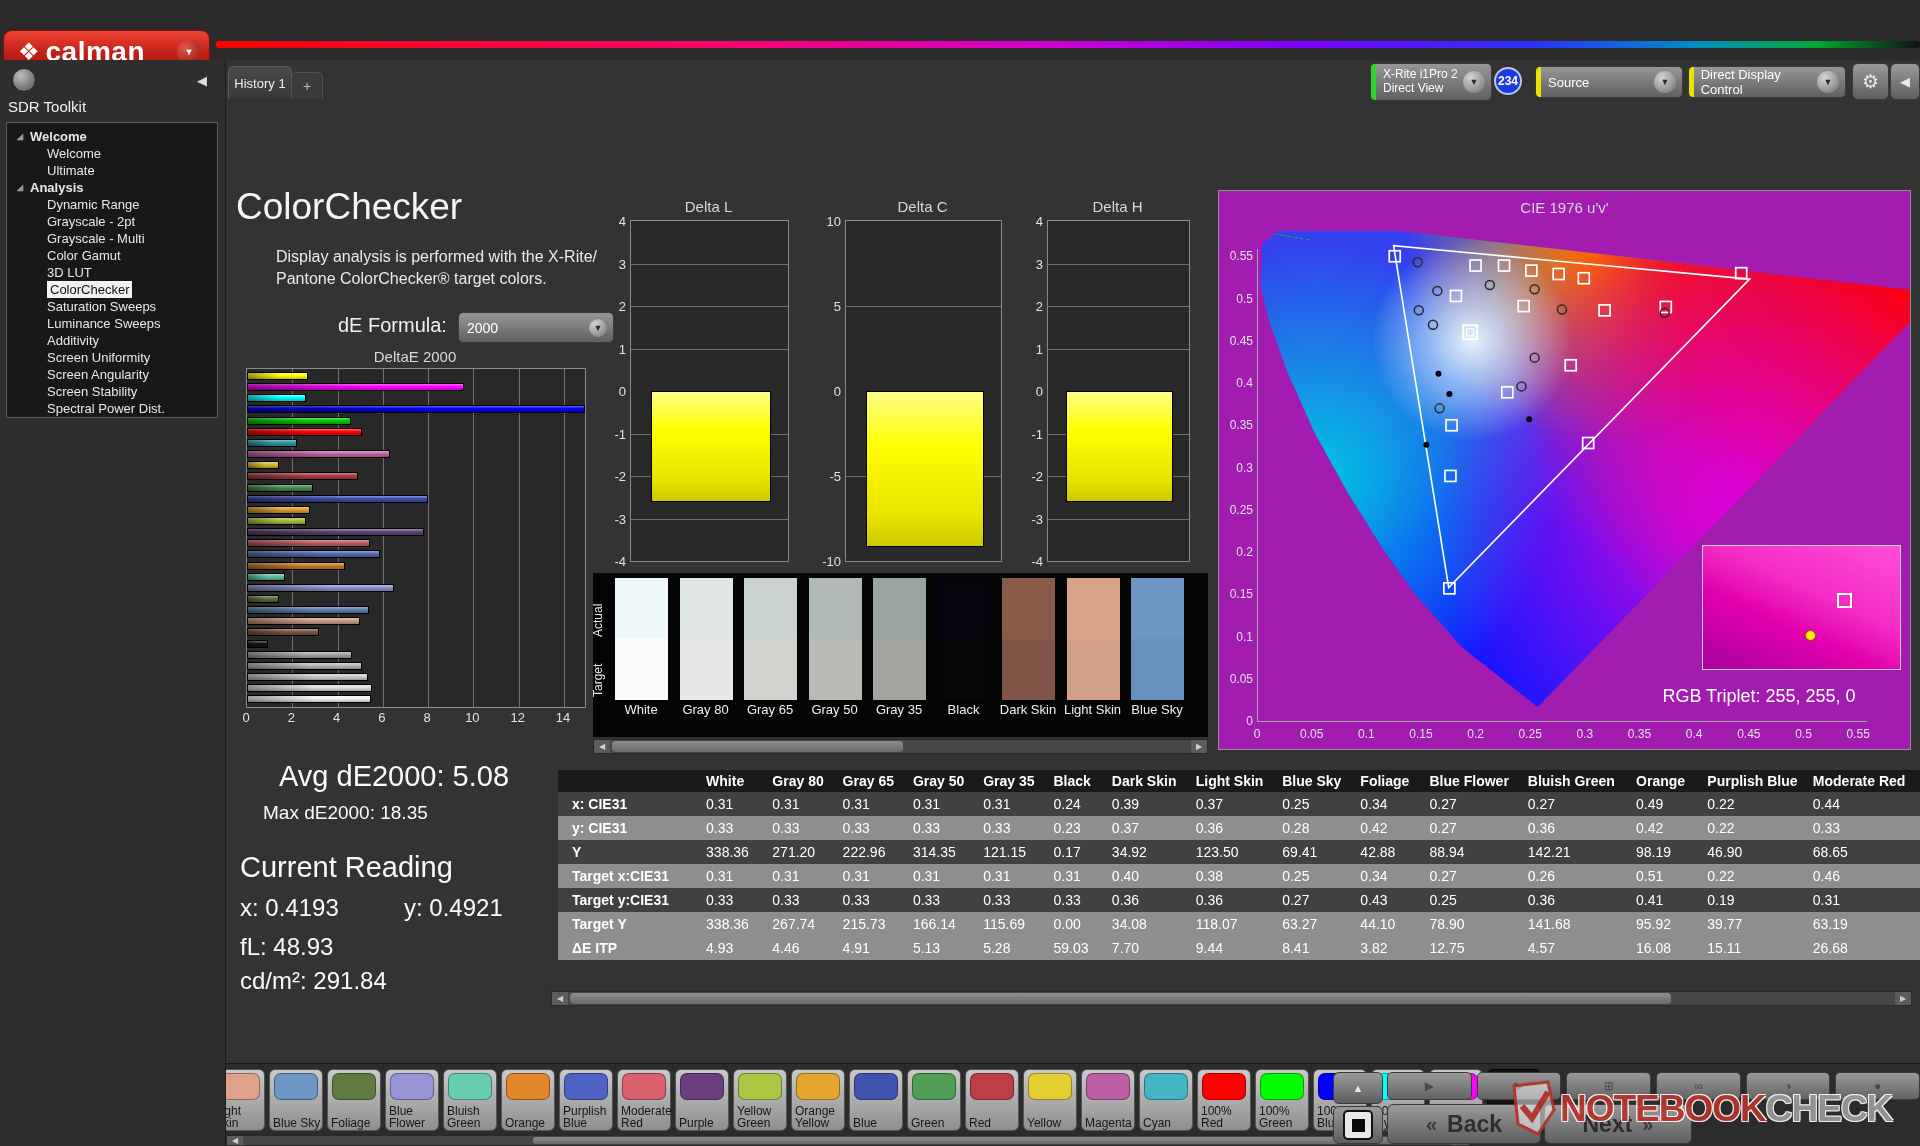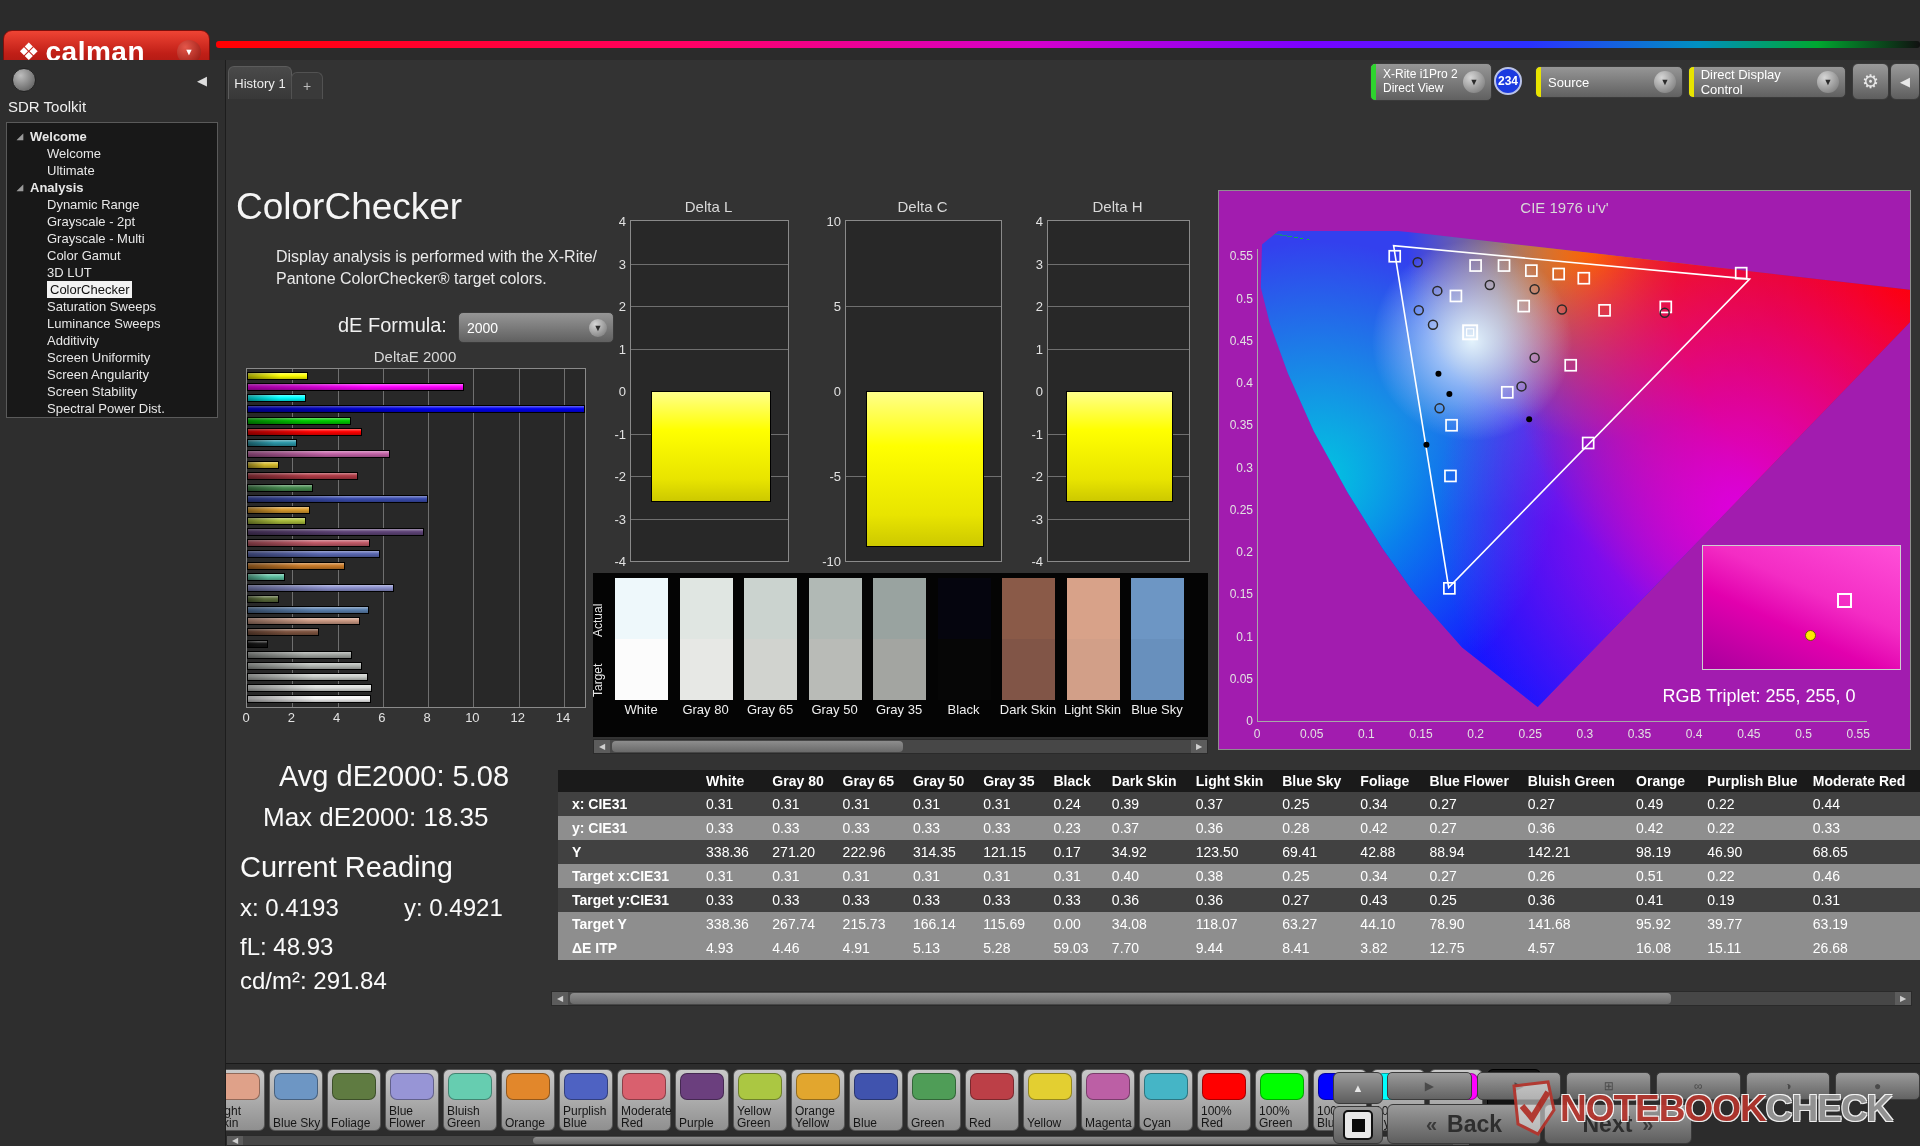--- a/index.html
+++ b/index.html
@@ -524,21 +524,21 @@
     </div>
   <div class="abs hscroll" id="swatch-scroll">
     <div class="sbtn">◀</div>
     <div class="track">
         <div class="thumb" style="left:2px;width:50%"></div>
       </div>
     <div class="sbtn">▶</div>
   </div>
 
   <div class="abs stat" style="left:279px;top:760px;font-size:29px;">Avg dE2000: 5.08</div>
-  <div class="abs stat" style="left:263px;top:802px;font-size:26px;">Max dE2000: 18.35</div>
+  <div class="abs stat" style="left:263px;top:802px;font-size:19px;">Max dE2000: 18.35</div>
   <div class="abs stat" style="left:240px;top:851px;font-size:29px;">Current Reading</div>
   <div class="abs stat" style="left:240px;top:894px;font-size:24px;">x: 0.4193</div>
   <div class="abs stat" style="left:404px;top:894px;font-size:24px;">y: 0.4921</div>
   <div class="abs stat" style="left:240px;top:933px;font-size:24px;">fL: 48.93</div>
   <div class="abs stat" style="left:240px;top:967px;font-size:24px;">cd/m²: 291.84</div>
 
   <div class="abs" id="table-wrap">
     <table id="data-table">
         <thead>
           <tr>

